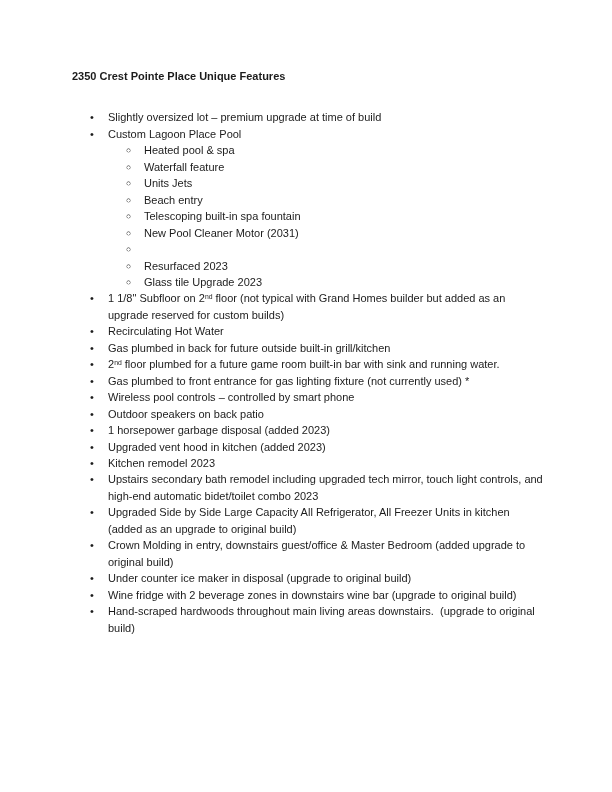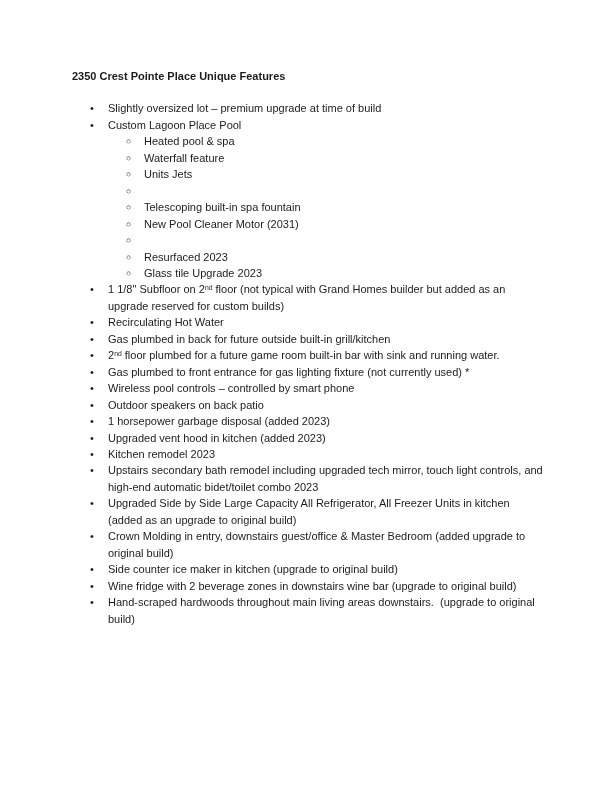--- a/index.html
+++ b/index.html
@@ -20,21 +20,21 @@
     -webkit-font-smoothing: antialiased;
   }
   .doc {
     position: absolute;
     left: 72px;
     top: 68px;
     width: 472px;
   }
   .doc-title {
     font-weight: bold;
-    margin: 0 0 16px 0;
+    margin: 0 0 25px 0;
     white-space: pre-wrap;
   }
   .li {
     display: flex;
     align-items: flex-start;
   }
   .li.l1 { padding-left: 18px; }
   .li.l2 { padding-left: 54px; }
   .marker {
     flex: 0 0 18px;
@@ -76,20 +76,21 @@
         <div class="li l2">
           <span class="marker">○</span>
           <span class="txt">Waterfall feature</span>
         </div>
         <div class="li l2">
           <span class="marker">○</span>
           <span class="txt">Units Jets</span>
         </div>
         <div class="li l2">
           <span class="marker">○</span>
+          <span class="txt">Beach entry</span>
         </div>
         <div class="li l2">
           <span class="marker">○</span>
           <span class="txt">Telescoping built-in spa fountain</span>
         </div>
         <div class="li l2">
           <span class="marker">○</span>
           <span class="txt">New Pool Cleaner Motor (2031)</span>
         </div>
         <div class="li l2">
@@ -150,21 +151,21 @@
         <div class="li l1">
           <span class="marker">•</span>
           <span class="txt">Upgraded Side by Side Large Capacity All Refrigerator, All Freezer Units in kitchen (added as an upgrade to original build)</span>
         </div>
         <div class="li l1">
           <span class="marker">•</span>
           <span class="txt">Crown Molding in entry, downstairs guest/office &amp; Master Bedroom (added upgrade to original build)</span>
         </div>
         <div class="li l1">
           <span class="marker">•</span>
-          <span class="txt">Side counter ice maker in kitchen (upgrade to original build)</span>
+          <span class="txt">Under counter ice maker in disposal (upgrade to original build)</span>
         </div>
         <div class="li l1">
           <span class="marker">•</span>
           <span class="txt">Wine fridge with 2 beverage zones in downstairs wine bar (upgrade to original build)</span>
         </div>
         <div class="li l1">
           <span class="marker">•</span>
           <span class="txt">Hand-scraped hardwoods throughout main living areas downstairs.  (upgrade to original build)</span>
         </div>
       </div>

